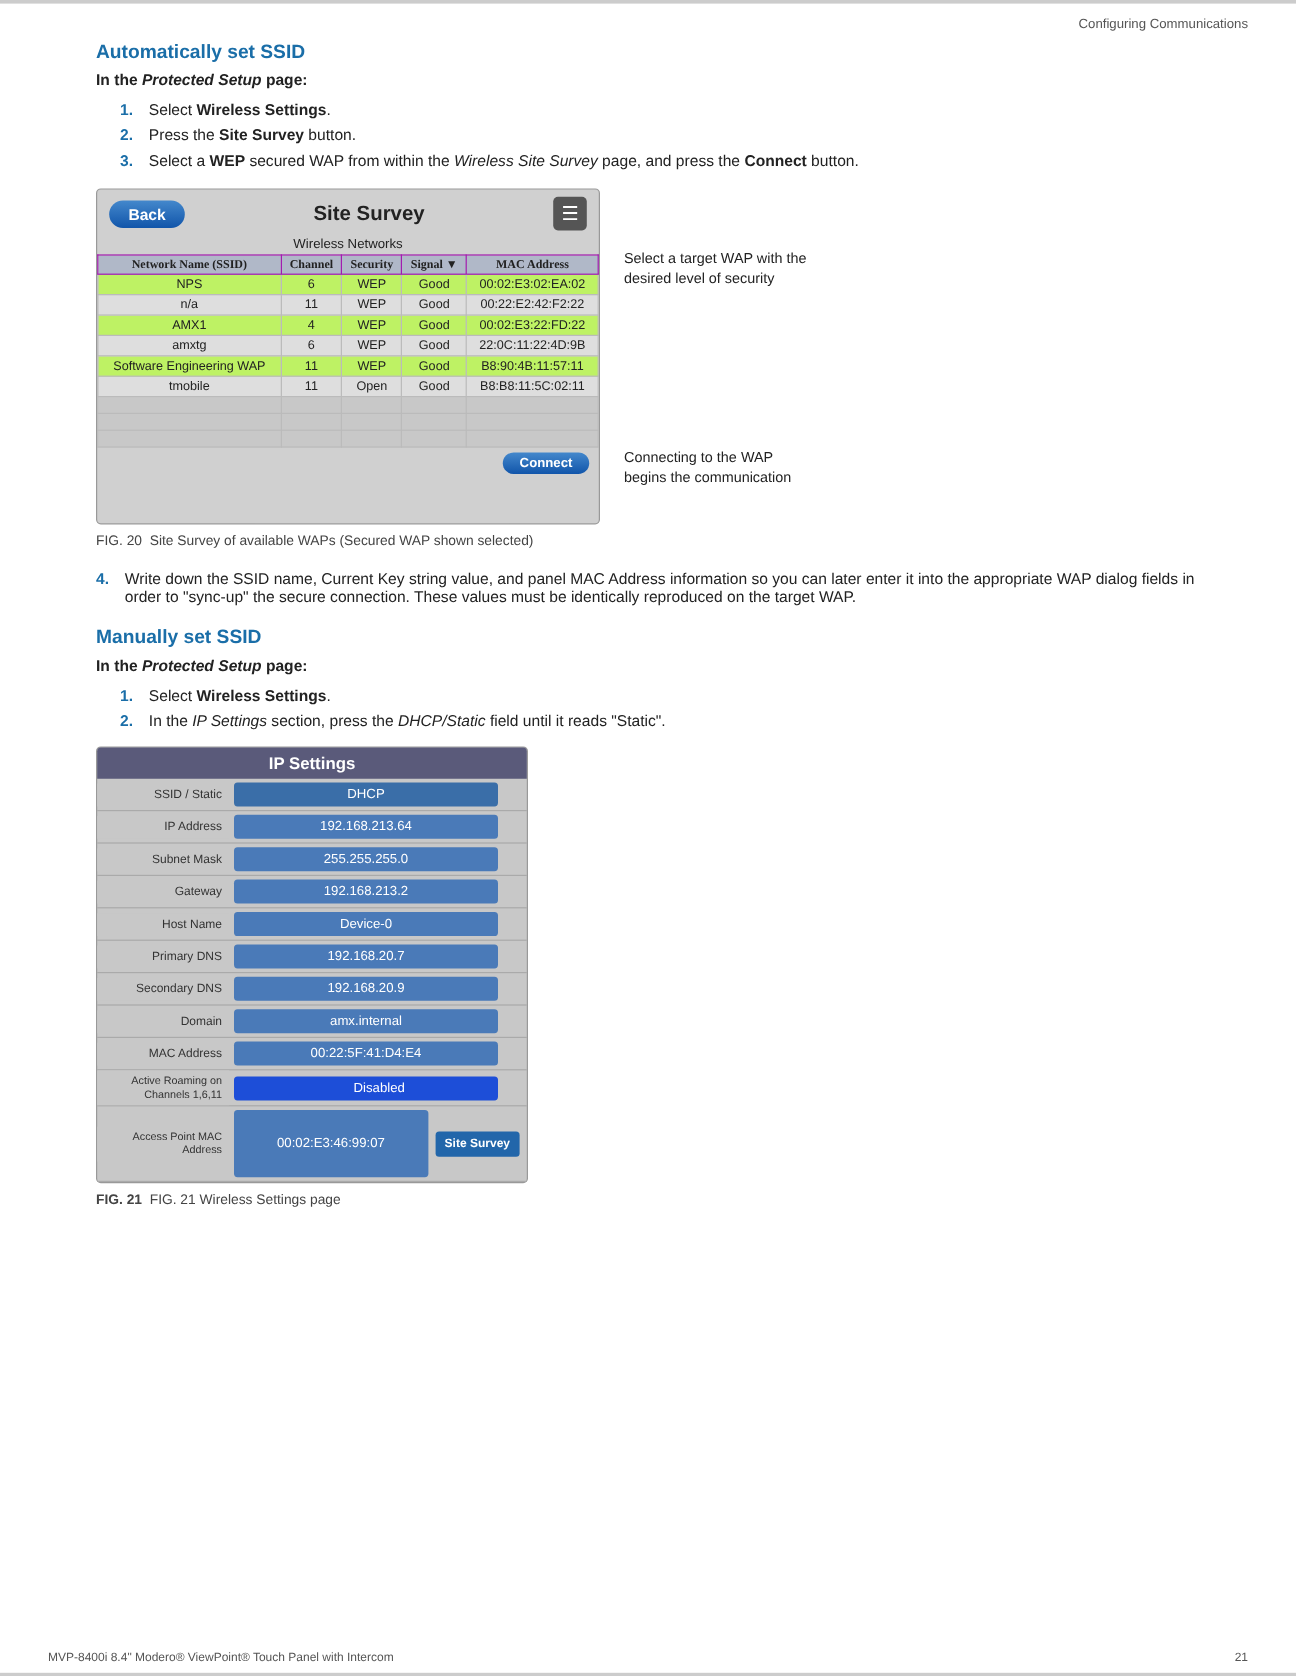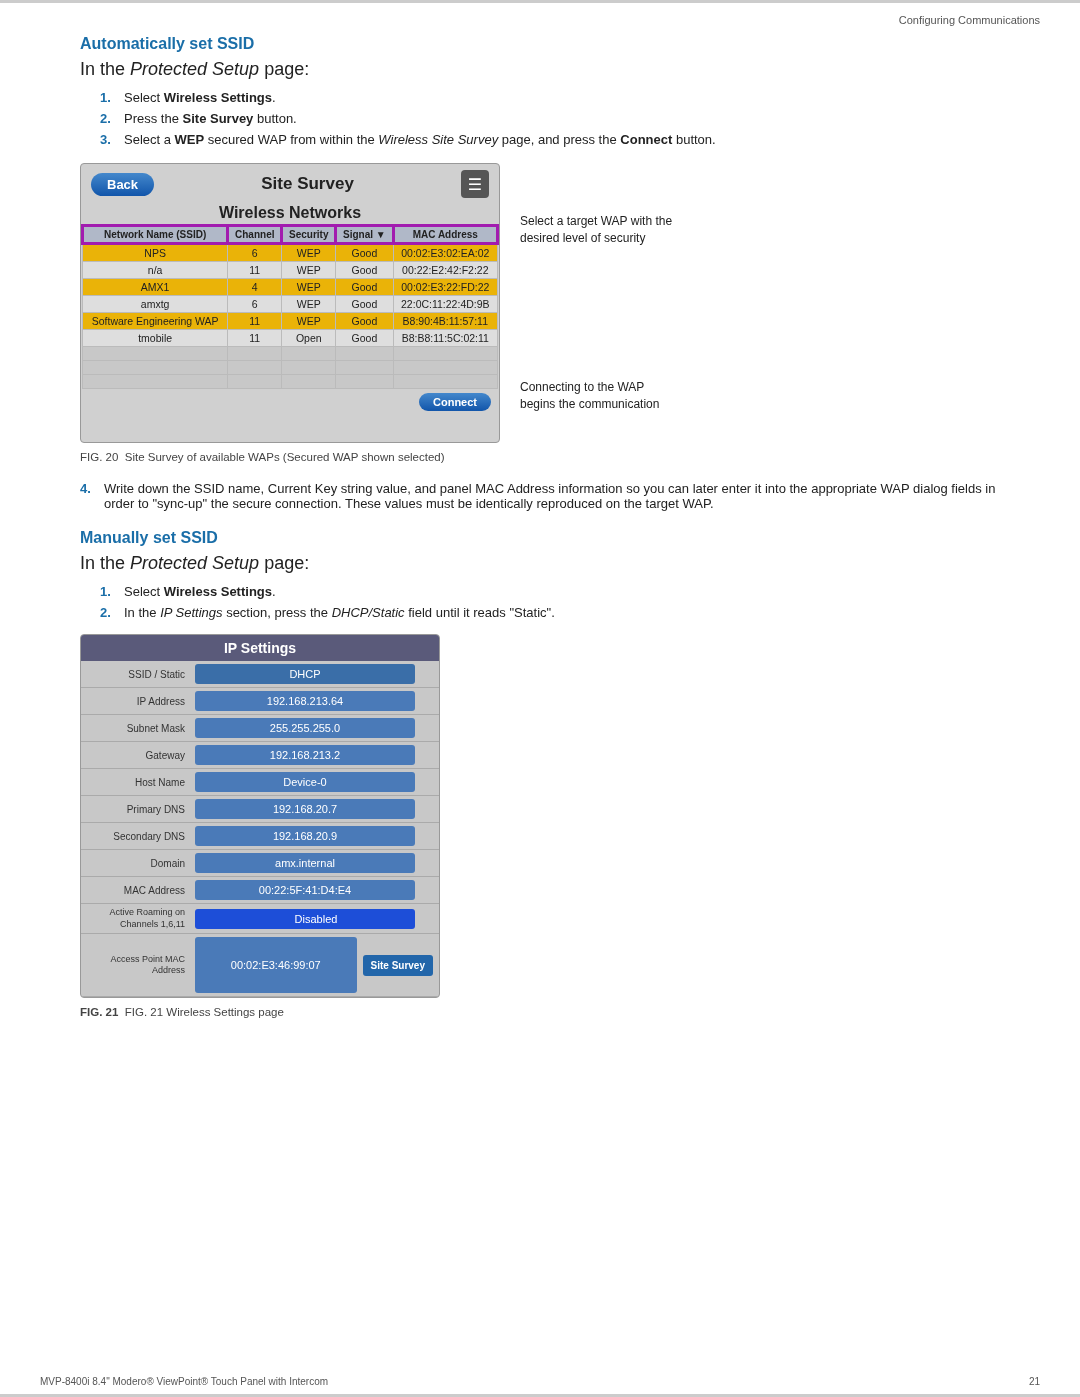--- a/index.html
+++ b/index.html
@@ -51,22 +51,23 @@
       left: 80px;
       right: 80px;
     }
     .section-title {
       color: #1a6ea8;
       font-size: 16px;
       font-weight: bold;
       margin-bottom: 6px;
     }
     .section-intro {
-      font-size: 18px;
+      font-size: 13px;
       margin-bottom: 10px;
+      font-weight: bold;
     }
     em { font-style: italic; }
     .numbered-list {
       margin-left: 20px;
       margin-bottom: 10px;
     }
     .numbered-list li {
       font-size: 13px;
       margin-bottom: 6px;
       list-style: none;
@@ -125,43 +126,44 @@
       background: #555;
       border-radius: 4px;
       display: flex;
       align-items: center;
       justify-content: center;
       color: white;
       font-size: 16px;
     }
     .ss-networks-label {
       text-align: center;
-      font-size: 16px;
-      font-weight: bold;
+      font-size: 11px;
+      font-weight: normal;
       color: #222;
       margin-bottom: 2px;
     }
     .ss-table {
       width: 100%;
       border-collapse: collapse;
       font-size: 10.5px;
     }
     .ss-table th {
       background: #b0b8c8;
       color: #222;
       padding: 2px 4px;
       text-align: center;
-      border: 3px solid #a21caf;
+      border: 1px solid #a21caf;
       font-size: 10px;
+      font-family: Liberation Serif, serif;
     }
     .ss-table td {
       padding: 2px 4px;
       text-align: center;
       border: 1px solid #bbb;
-      background: #eab308;
+      background: #bef264;
     }
     .ss-table tr.selected td {
       background: #c8d8f0;
     }
     .ss-table tr.row-alt td {
       background: #dedede;
     }
     .ss-table tr.row-empty td {
       background: #c8c8c8;
       height: 14px;

